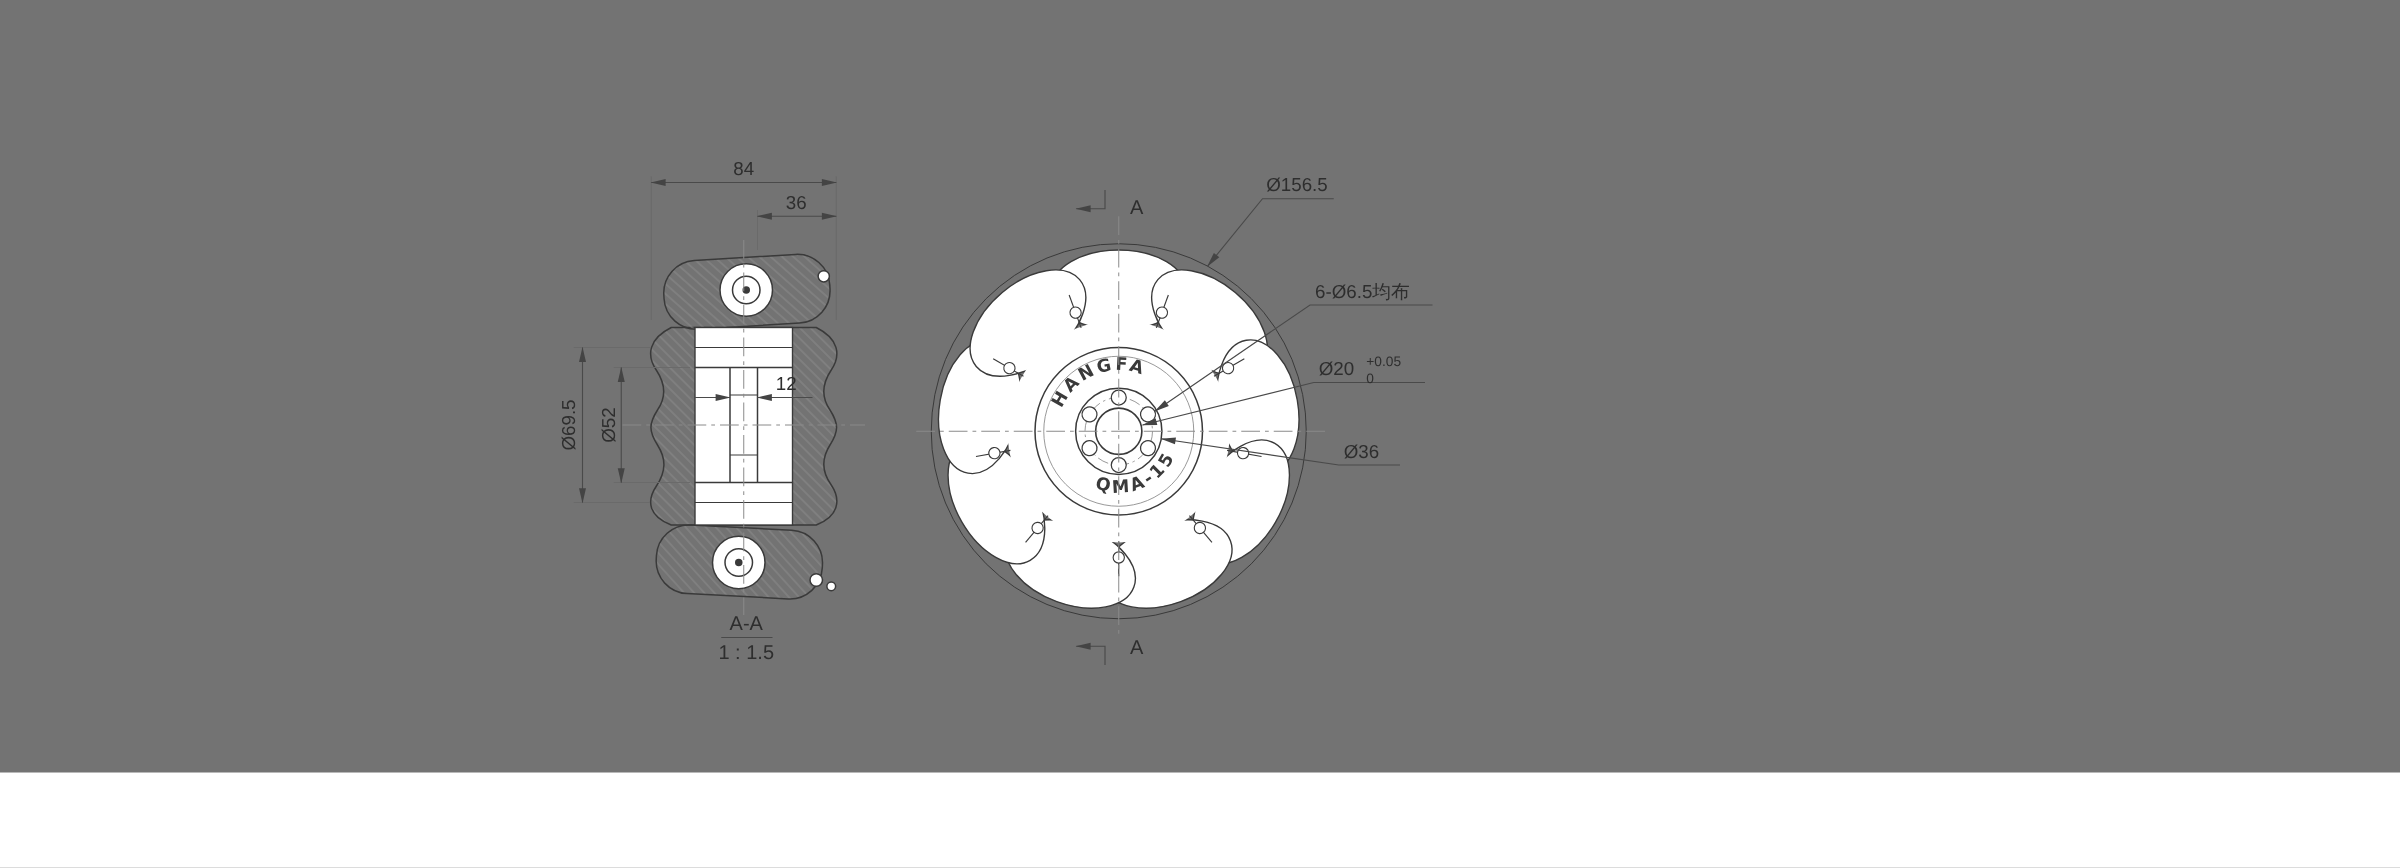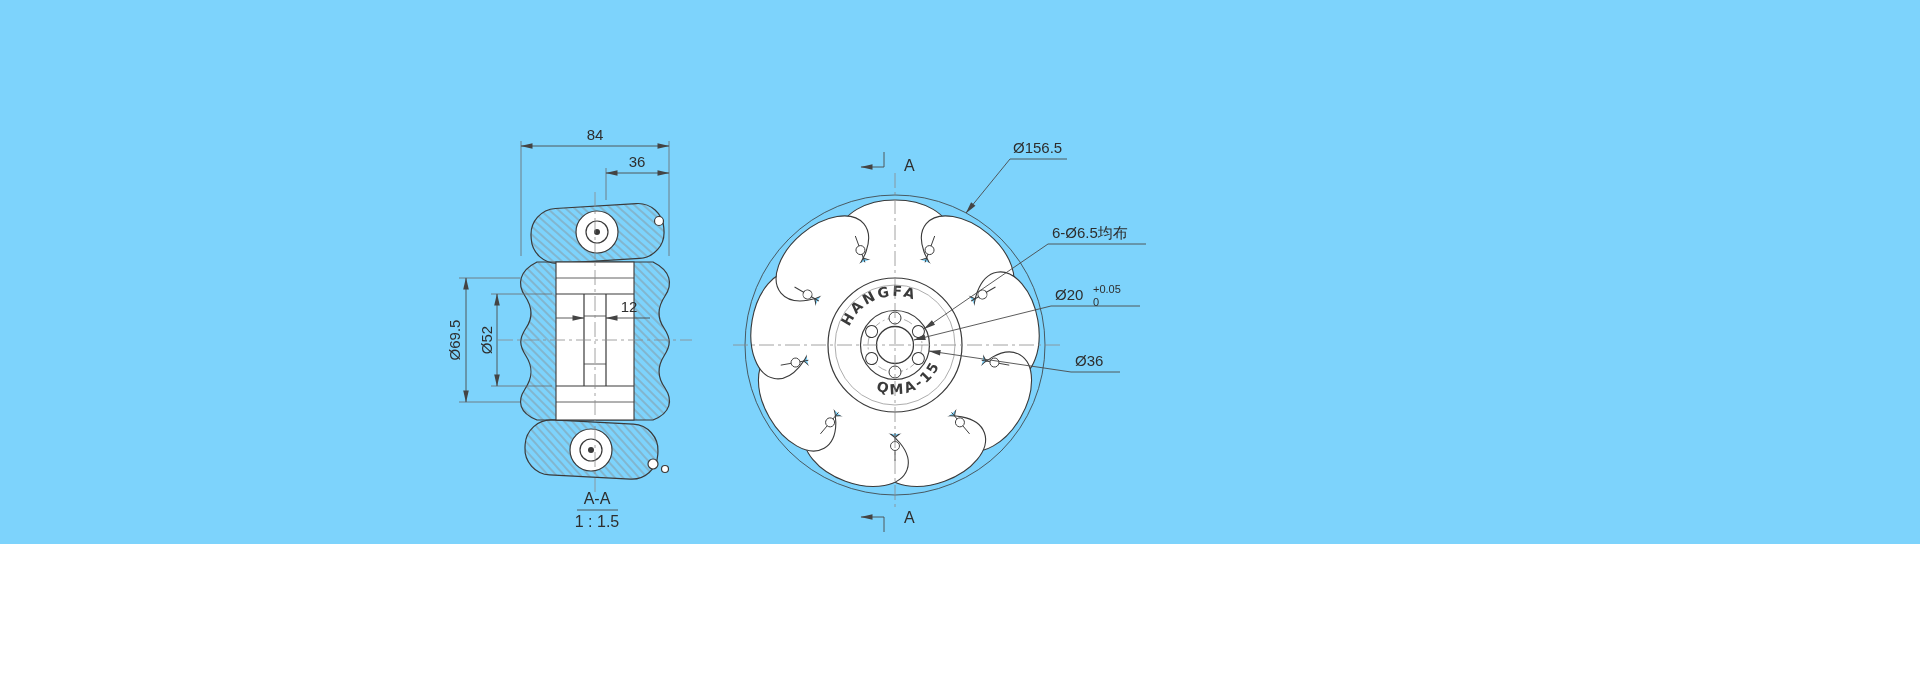--- a/index.html
+++ b/index.html
@@ -1,16 +1,16 @@
 <!DOCTYPE html>
 <html><head>
 <meta charset="utf-8">
 <style>
   html,body{margin:0;padding:0;background:#ffffff;width:1920px;height:694px;overflow:hidden;}
-  .canvas{position:relative;width:1920px;height:544px;background:#7dd3fc;}
+  .canvas{position:relative;width:1920px;height:618px;background:#737373;}
   svg{display:block;}
   .outline{fill:#ffffff;stroke:#3a3a3a;stroke-width:1.2;}
   .solid{fill:none;stroke:#3a3a3a;stroke-width:1.2;}
   .thin{fill:none;stroke:#3a3a3a;stroke-width:0.8;}
   .faint{fill:none;stroke:#8a8a8a;stroke-width:0.7;}
   .hatched{fill:url(#hatch);stroke:#3a3a3a;stroke-width:1.2;}
   .dimline{fill:none;stroke:#4a4a4a;stroke-width:0.9;}
   .extline{fill:none;stroke:#6a6a6a;stroke-width:0.8;}
   .centerline{fill:none;stroke:#8a8a8a;stroke-width:0.8;stroke-dasharray:15 4 3 4;}
   .dashdot{fill:none;stroke:#8a8a8a;stroke-width:0.7;stroke-dasharray:9 3 2 3;}

